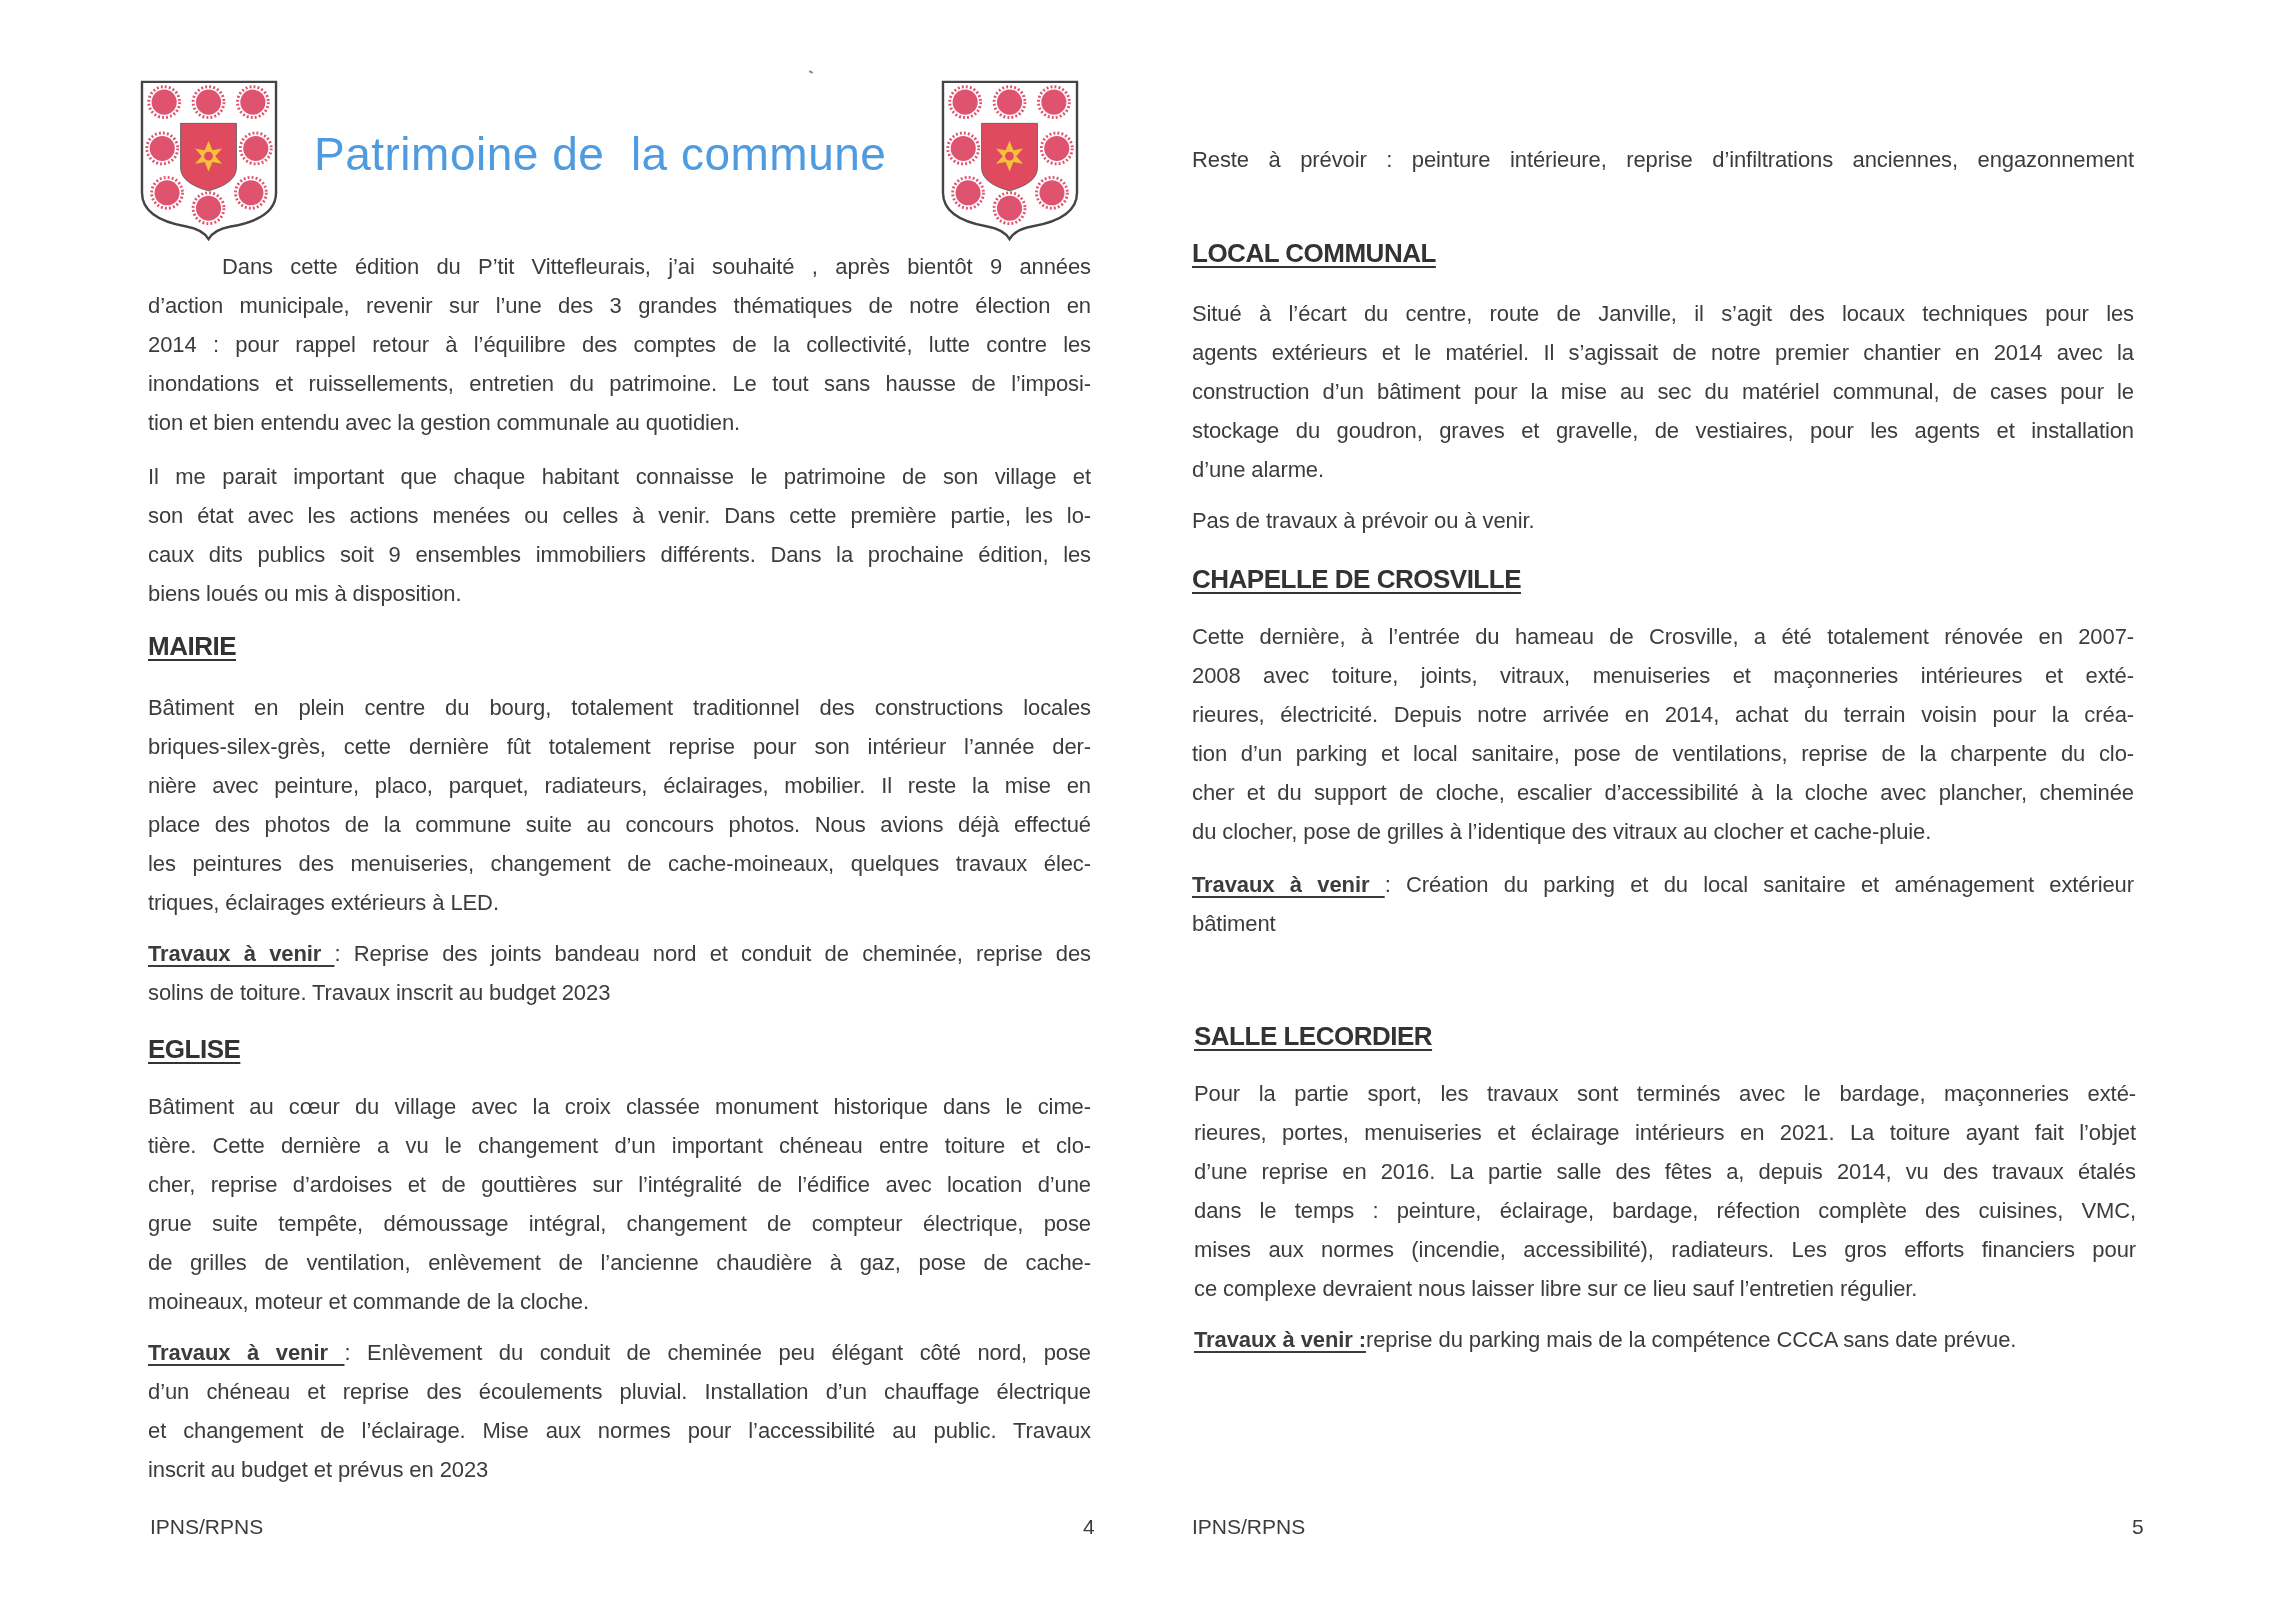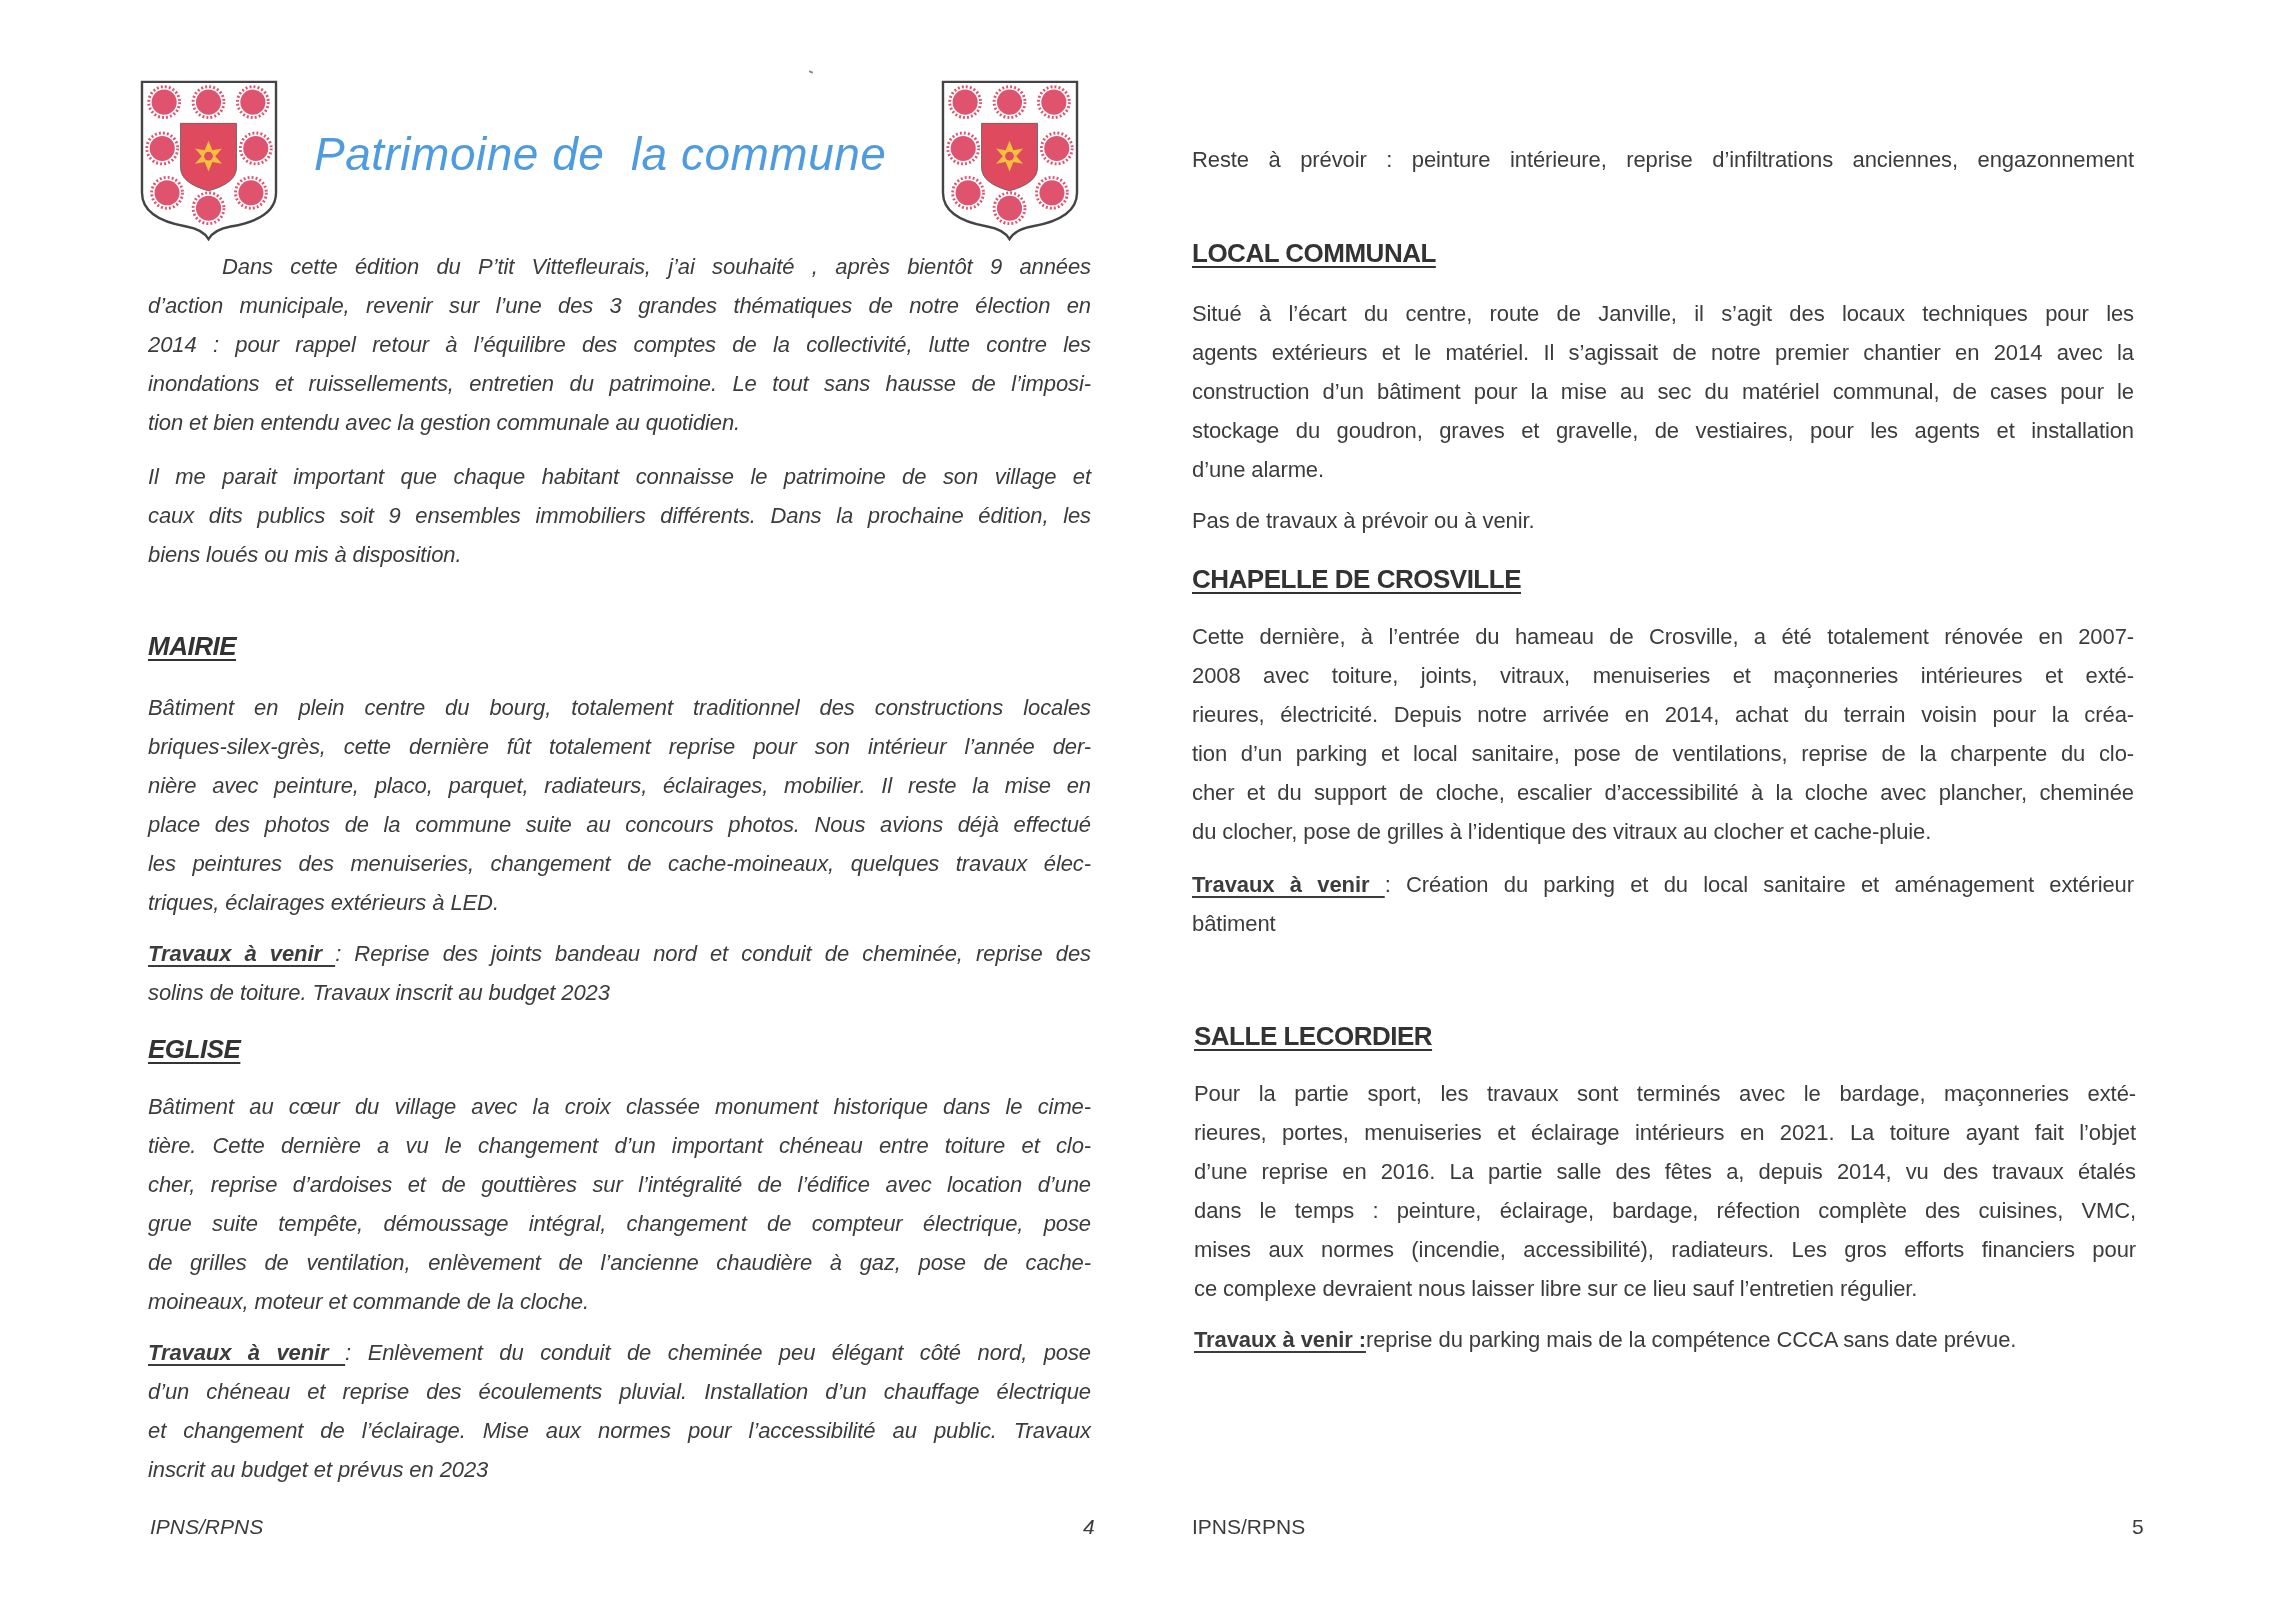--- a/index.html
+++ b/index.html
@@ -3,21 +3,21 @@
 <meta charset="utf-8">
 <style>
   html, body { margin: 0; padding: 0; }
   body {
     width: 2286px; height: 1607px; position: relative; overflow: hidden;
     background: #ffffff;
     font-family: "Liberation Sans", "DejaVu Sans", sans-serif;
     color: #3c3c3c;
   }
   .page { position: absolute; top: 0; height: 1607px; }
-  .page-left { left: 0; width: 1143px; font-style: italic; }
+  .page-left { left: 0; width: 1143px; }
   .page-right { left: 1143px; width: 1143px; }
 
   .blk { position: absolute; }
   .col-left { left: 148px; width: 943px; }
   .col-right { left: 49px; width: 942px; }
 
   .line {
     display: block;
     height: 39px; line-height: 39px;
     font-size: 22px;
@@ -101,20 +101,21 @@
   <div class="blk col-left" style="top:247px;">
     <span class="line indent">Dans cette édition du P’tit Vittefleurais, j’ai souhaité , après bientôt 9 années</span>
     <span class="line">d’action municipale, revenir sur l’une des 3 grandes thématiques de notre élection en</span>
     <span class="line">2014 : pour rappel retour à l’équilibre des comptes de la collectivité, lutte contre les</span>
     <span class="line">inondations et ruissellements, entretien du patrimoine. Le tout sans hausse de l’imposi-</span>
     <span class="line last">tion et bien entendu avec la gestion communale au quotidien.</span>
   </div>
 
   <div class="blk col-left" style="top:457px;">
     <span class="line">Il me parait important que chaque habitant connaisse le patrimoine de son village et</span>
+    <span class="line">son état avec les actions menées ou celles à venir. Dans cette première partie, les lo-</span>
     <span class="line">caux dits publics soit 9 ensembles immobiliers différents. Dans la prochaine édition, les</span>
     <span class="line last">biens loués ou mis à disposition.</span>
   </div>
 
   <div class="heading" style="left:148px; top:630px;">MAIRIE</div>
   <div class="blk col-left" style="top:688px;">
     <span class="line">Bâtiment en plein centre du bourg, totalement traditionnel des constructions locales</span>
     <span class="line">briques-silex-grès, cette dernière fût totalement reprise pour son intérieur l’année der-</span>
     <span class="line">nière avec peinture, placo, parquet, radiateurs, éclairages, mobilier. Il reste la mise en</span>
     <span class="line">place des photos de la commune suite au concours photos. Nous avions déjà effectué</span>

